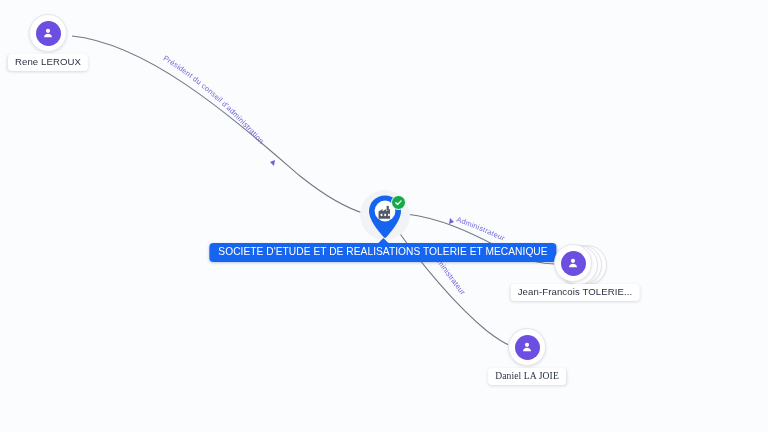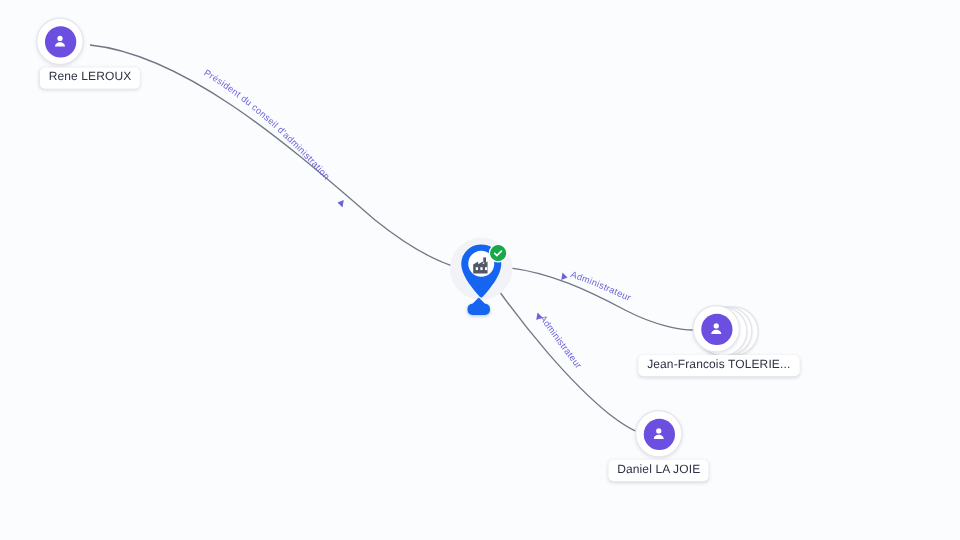--- a/index.html
+++ b/index.html
@@ -230,21 +230,21 @@
     <div class="avatar-stack">
       <div class="avatar-disc">
         <div class="avatar-circle">
           <svg width="14" height="14" viewBox="0 0 24 24" aria-hidden="true">
             <circle cx="12" cy="8.2" r="3.6" fill="#ffffff"></circle>
             <path d="M5.2 19.2c0-3.7 3.1-5.9 6.8-5.9s6.8 2.2 6.8 5.9z" fill="#ffffff"></path>
           </svg>
         </div>
       </div>
     </div>
-    <div class="node-caption" style="left:0px; top:21px;margin-left:24px;">Rene LEROUX</div>
+    <div class="node-caption" style="left:0px; top:21px;">Rene LEROUX</div>
   </div>
 
   <div class="node company-node" style="left:385px; top:214px;">
     <div class="pin-halo"></div>
     <svg class="pin-shape" viewBox="0 0 40 48">
       <path d="M20 2.5c-9 0-16 6.9-16 15.6 0 10.6 13.2 24.5 15.1 26.4a1.3 1.3 0 0 0 1.8 0C22.8 42.6 36 28.7 36 18.1 36 9.4 29 2.5 20 2.5z" fill="#1565f0"></path>
       <circle cx="20" cy="18" r="10.4" fill="#ffffff"></circle>
     </svg>
     <div class="pin-inner-icon" style="left:-11px; top:-13px;">
       <svg width="17" height="15" viewBox="0 0 24 21" aria-hidden="true">
@@ -255,20 +255,21 @@
         <rect x="15.5" y="12.3" width="2.5" height="3.2" fill="#ffffff"></rect>
       </svg>
     </div>
     <div class="verified-badge">
       <svg width="9" height="9" viewBox="0 0 24 24" aria-hidden="true">
         <path d="M4.8 12.6l4.6 4.6 9.6-9.6" fill="none" stroke="#ffffff" stroke-width="3.4" stroke-linecap="round" stroke-linejoin="round"></path>
       </svg>
     </div>
     <div class="company-caption" style="left:-2px; top:29px;">
       <span class="caption-notch"></span>
+      <span>SOCIETE D'ETUDE ET DE REALISATIONS TOLERIE ET MECANIQUE</span>
     </div>
   </div>
 
   <div class="node person-node" style="left:573px; top:263px;">
     <div class="avatar-stack">
       <div class="avatar-ghost g1"></div>
       <div class="avatar-ghost g2"></div>
       <div class="avatar-ghost g3"></div>
       <div class="avatar-disc">
         <div class="avatar-circle">
@@ -286,16 +287,16 @@
     <div class="avatar-stack">
       <div class="avatar-disc">
         <div class="avatar-circle">
           <svg width="14" height="14" viewBox="0 0 24 24" aria-hidden="true">
             <circle cx="12" cy="8.2" r="3.6" fill="#ffffff"></circle>
             <path d="M5.2 19.2c0-3.7 3.1-5.9 6.8-5.9s6.8 2.2 6.8 5.9z" fill="#ffffff"></path>
           </svg>
         </div>
       </div>
     </div>
-    <div class="node-caption" style="left:0px; top:21px;">Daniel LA JOIE</div>
+    <div class="node-caption" style="left:0px; top:21px;font-family:Liberation Serif, serif;">Daniel LA JOIE</div>
   </div>
 
 </div>
 
 </body></html>

